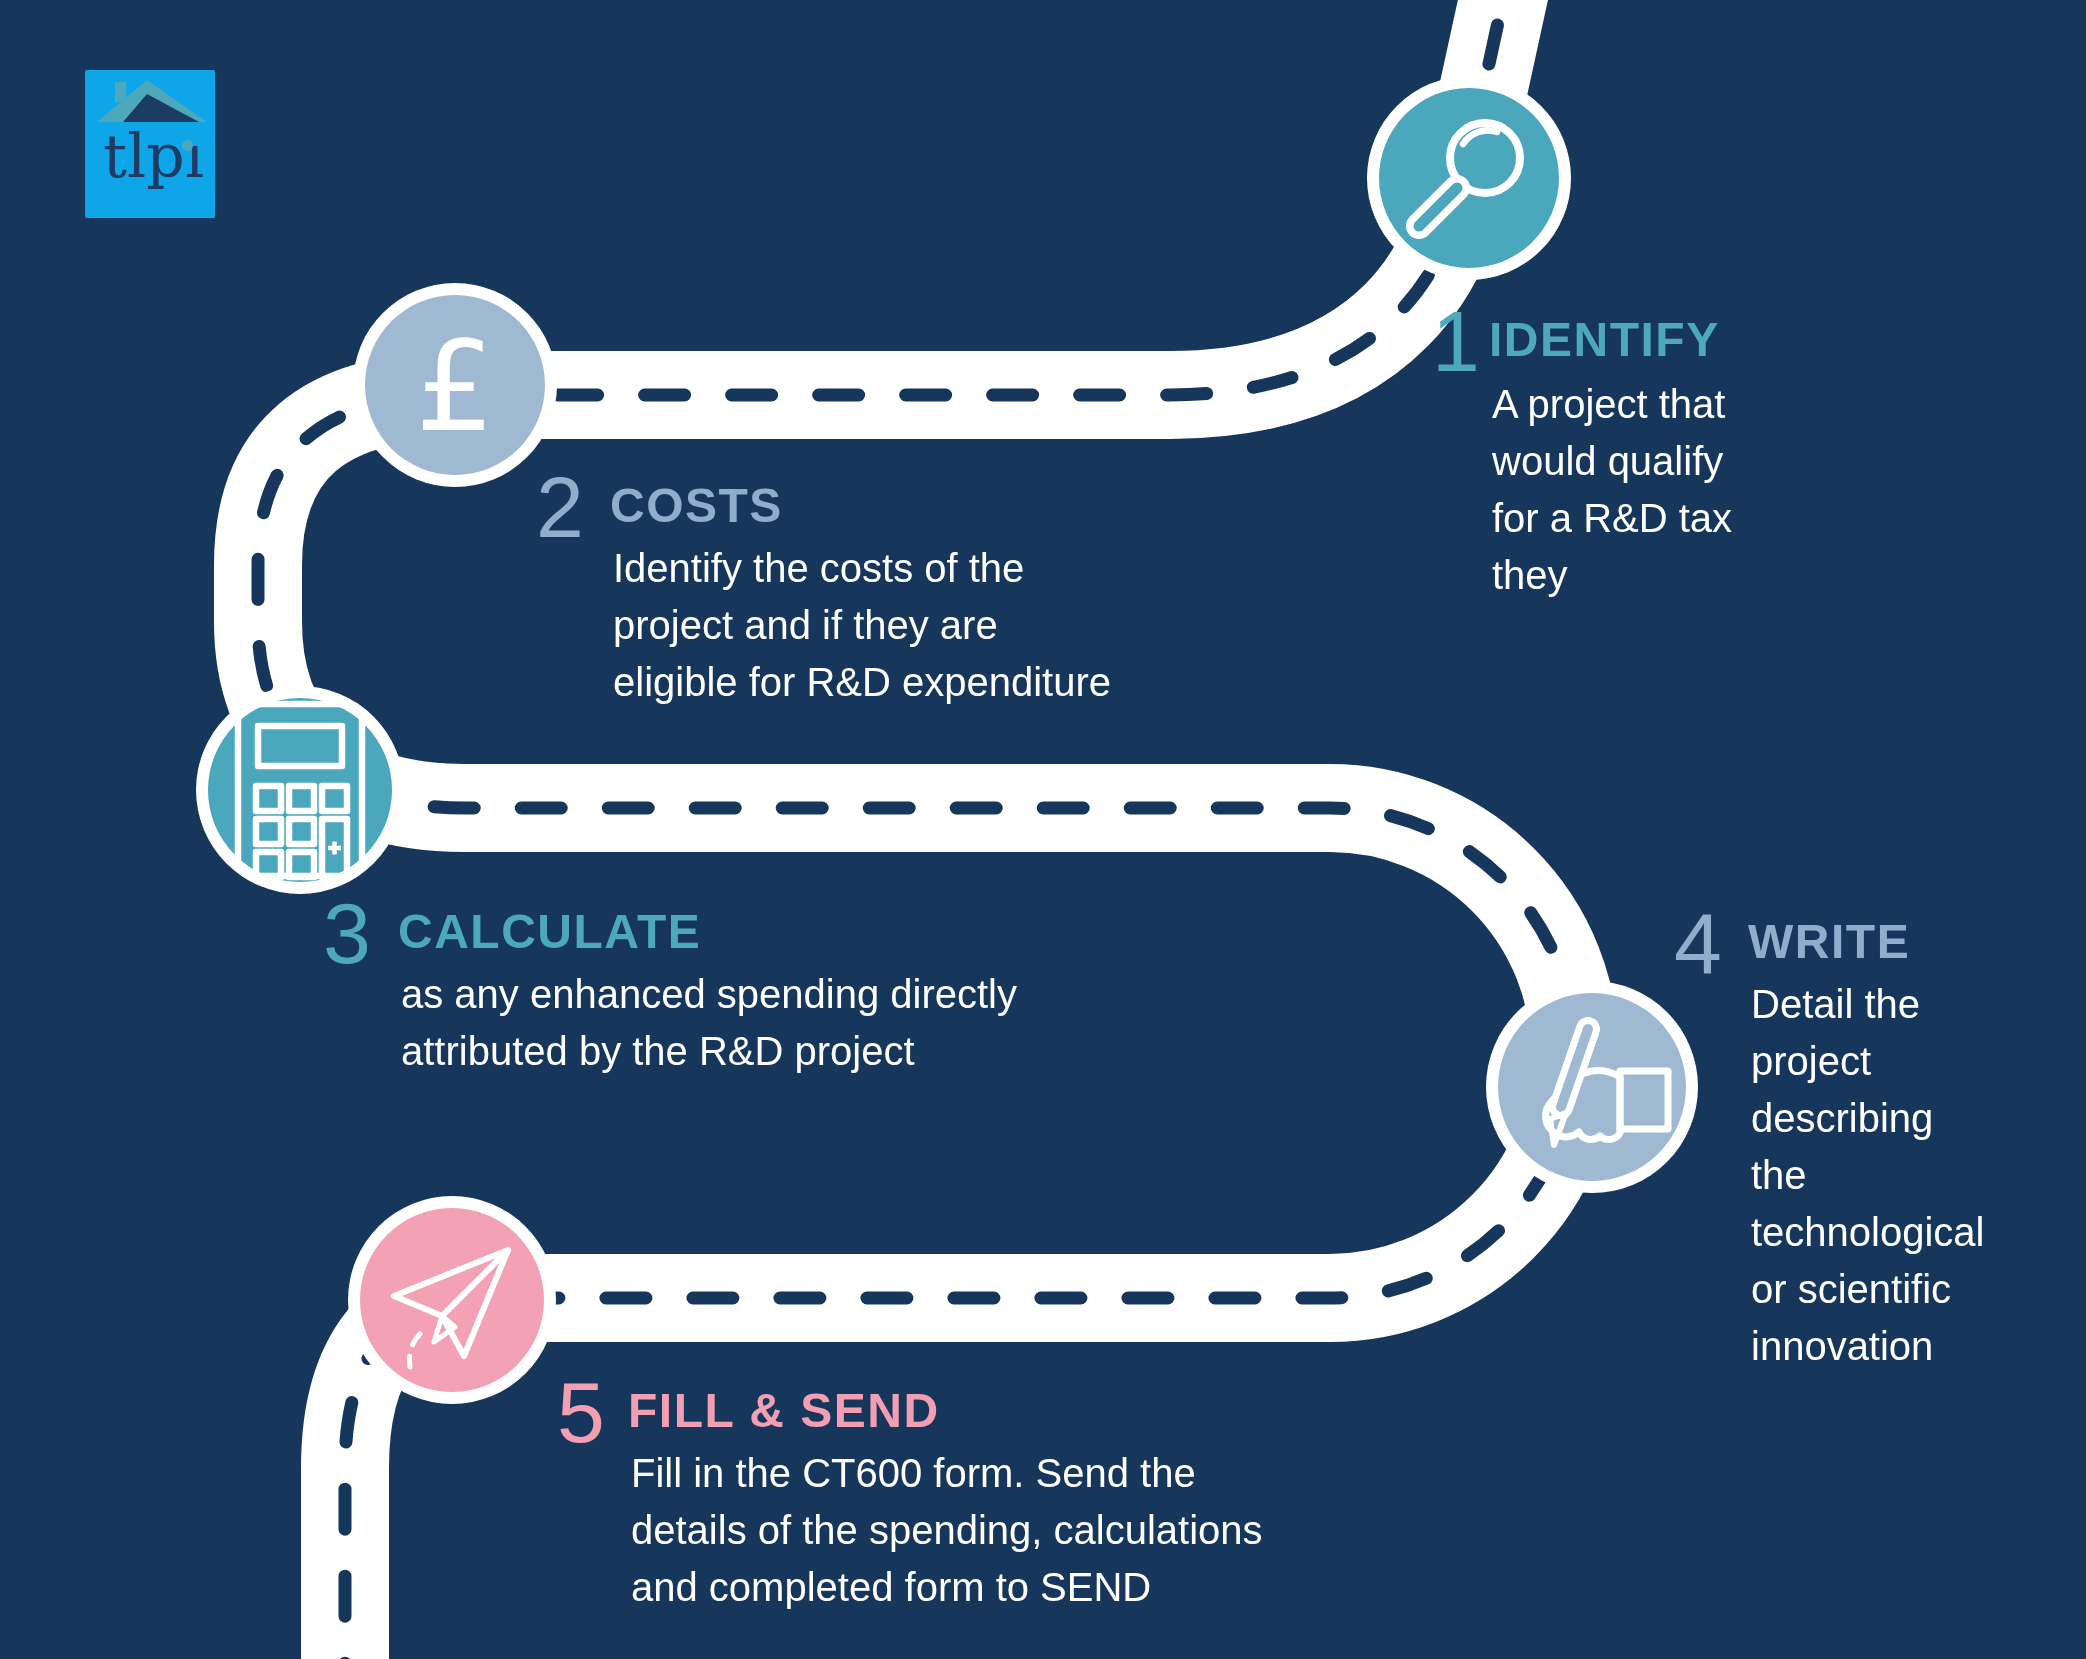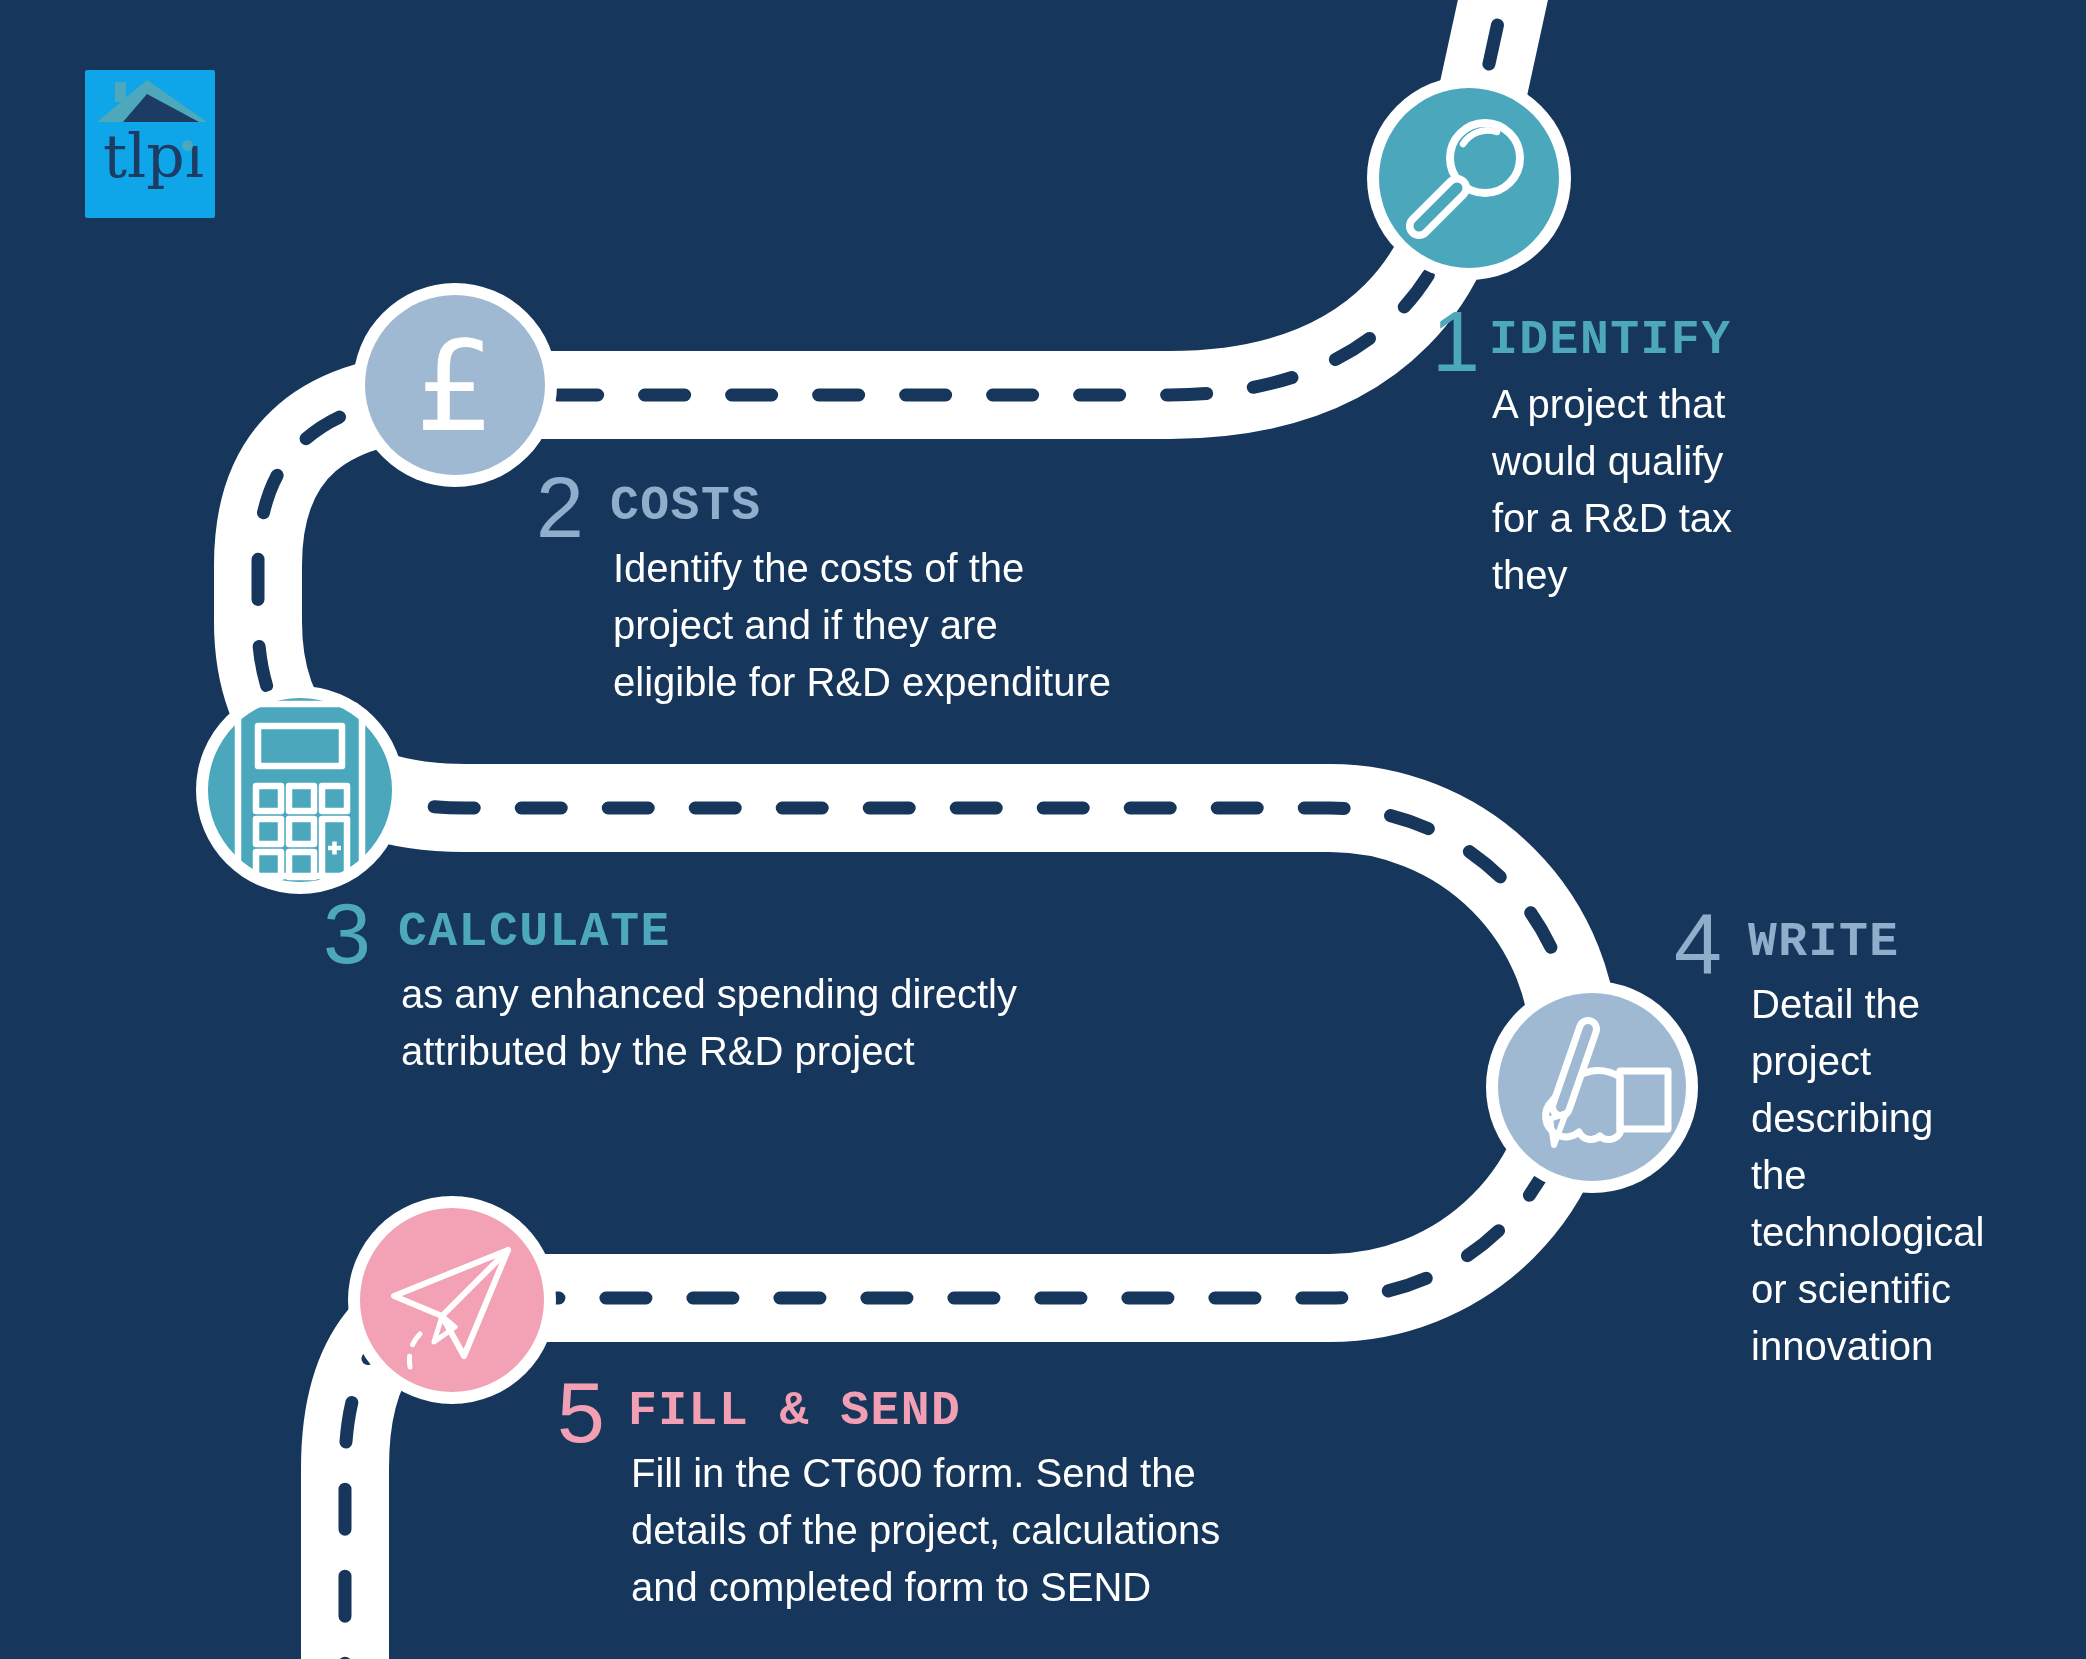--- a/index.html
+++ b/index.html
@@ -28,21 +28,20 @@
     border-radius:50%;background:#4EA8BC;
   }
 
   
   .step-number{
     position:absolute;font-size:86px;line-height:1;font-weight:400;
   }
   .step-title{
     position:absolute;font-size:48px;line-height:1;font-weight:700;
     letter-spacing:1.5px;
-    font-family:Liberation Mono, monospace;
   }
   .step-body{
     position:absolute;color:#ffffff;font-size:40px;line-height:57px;
     font-weight:400;
   }
   .step-body div{white-space:nowrap;}
   .accent-teal{color:#4EA8BC;}
   .accent-steel{color:#8FAECB;}
   .accent-pink{color:#F29FB3;}
 </style>
@@ -187,17 +186,17 @@
     <div>the</div>
     <div>technological</div>
     <div>or scientific</div>
     <div>innovation</div>
   </div>
 
   <div class="step-number accent-pink" style="left:557px;top:1369px;">5</div>
   <div class="step-title accent-pink" style="left:628px;top:1387px;">FILL &amp; SEND</div>
   <div class="step-body" style="left:631px;top:1445px;">
     <div>Fill in the CT600 form. Send the</div>
-    <div>details of the project, calculations</div>
+    <div>details of the spending, calculations</div>
     <div>and completed form to SEND</div>
   </div>
 
 </div>
 
 </body></html>

